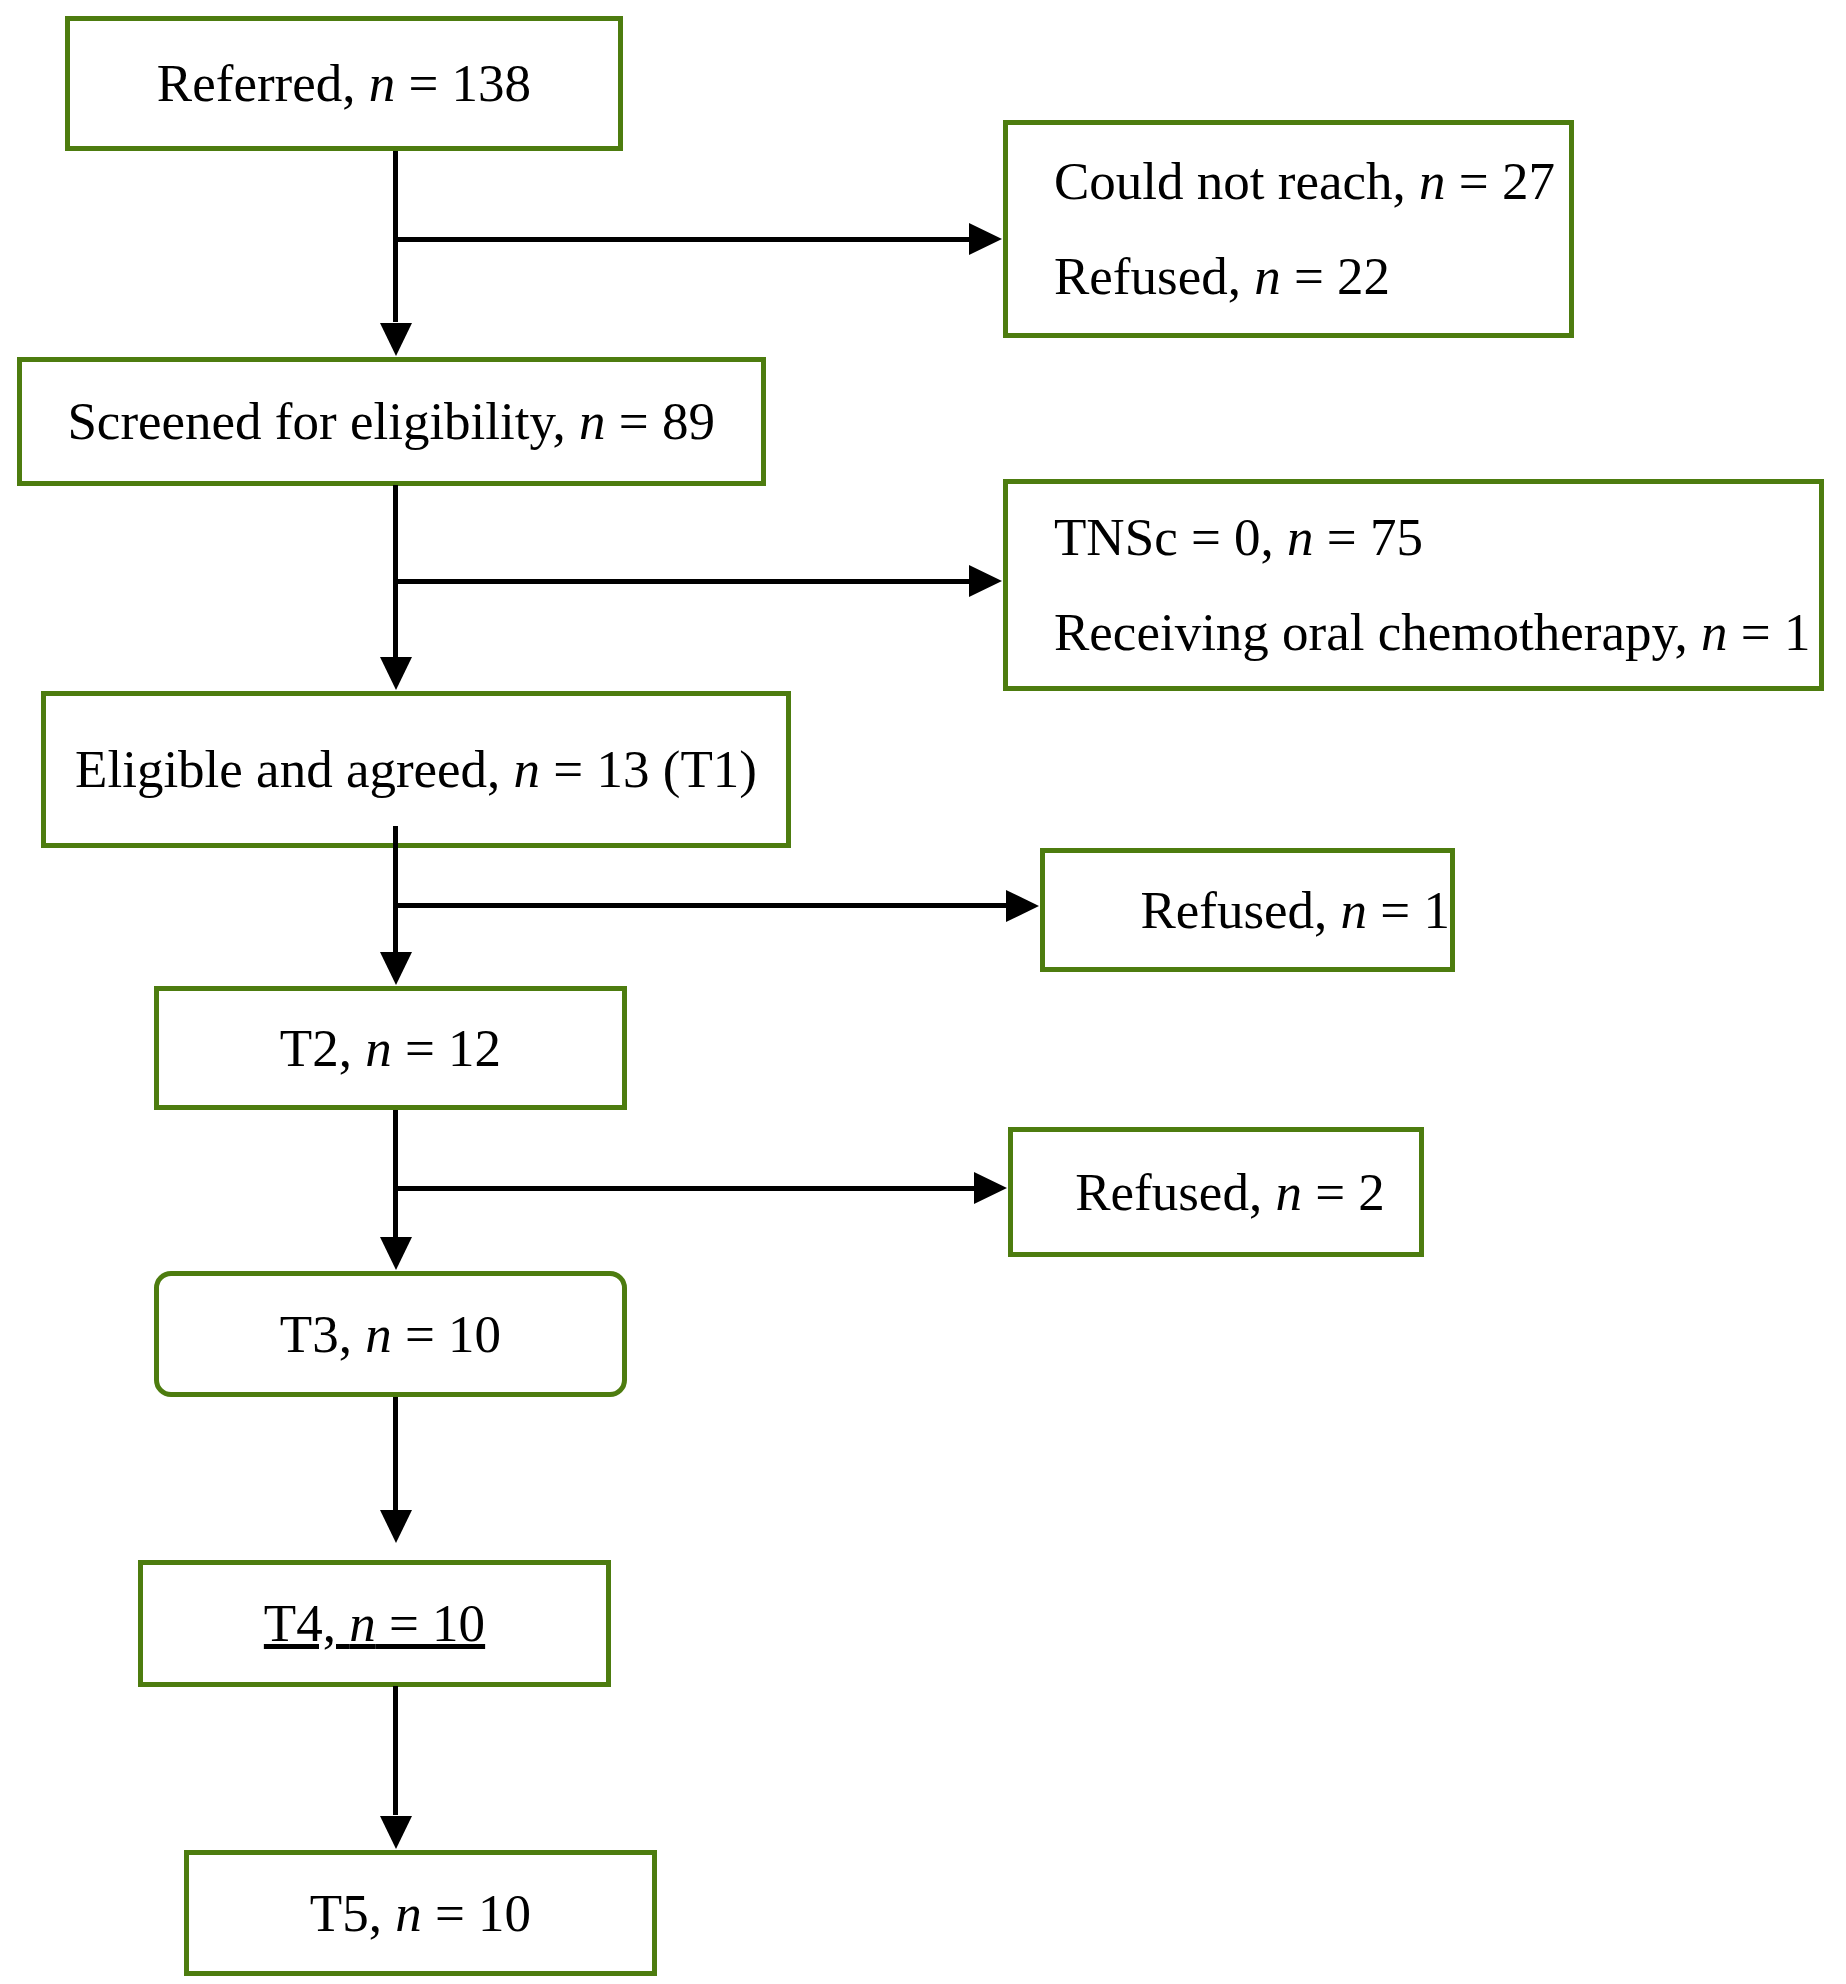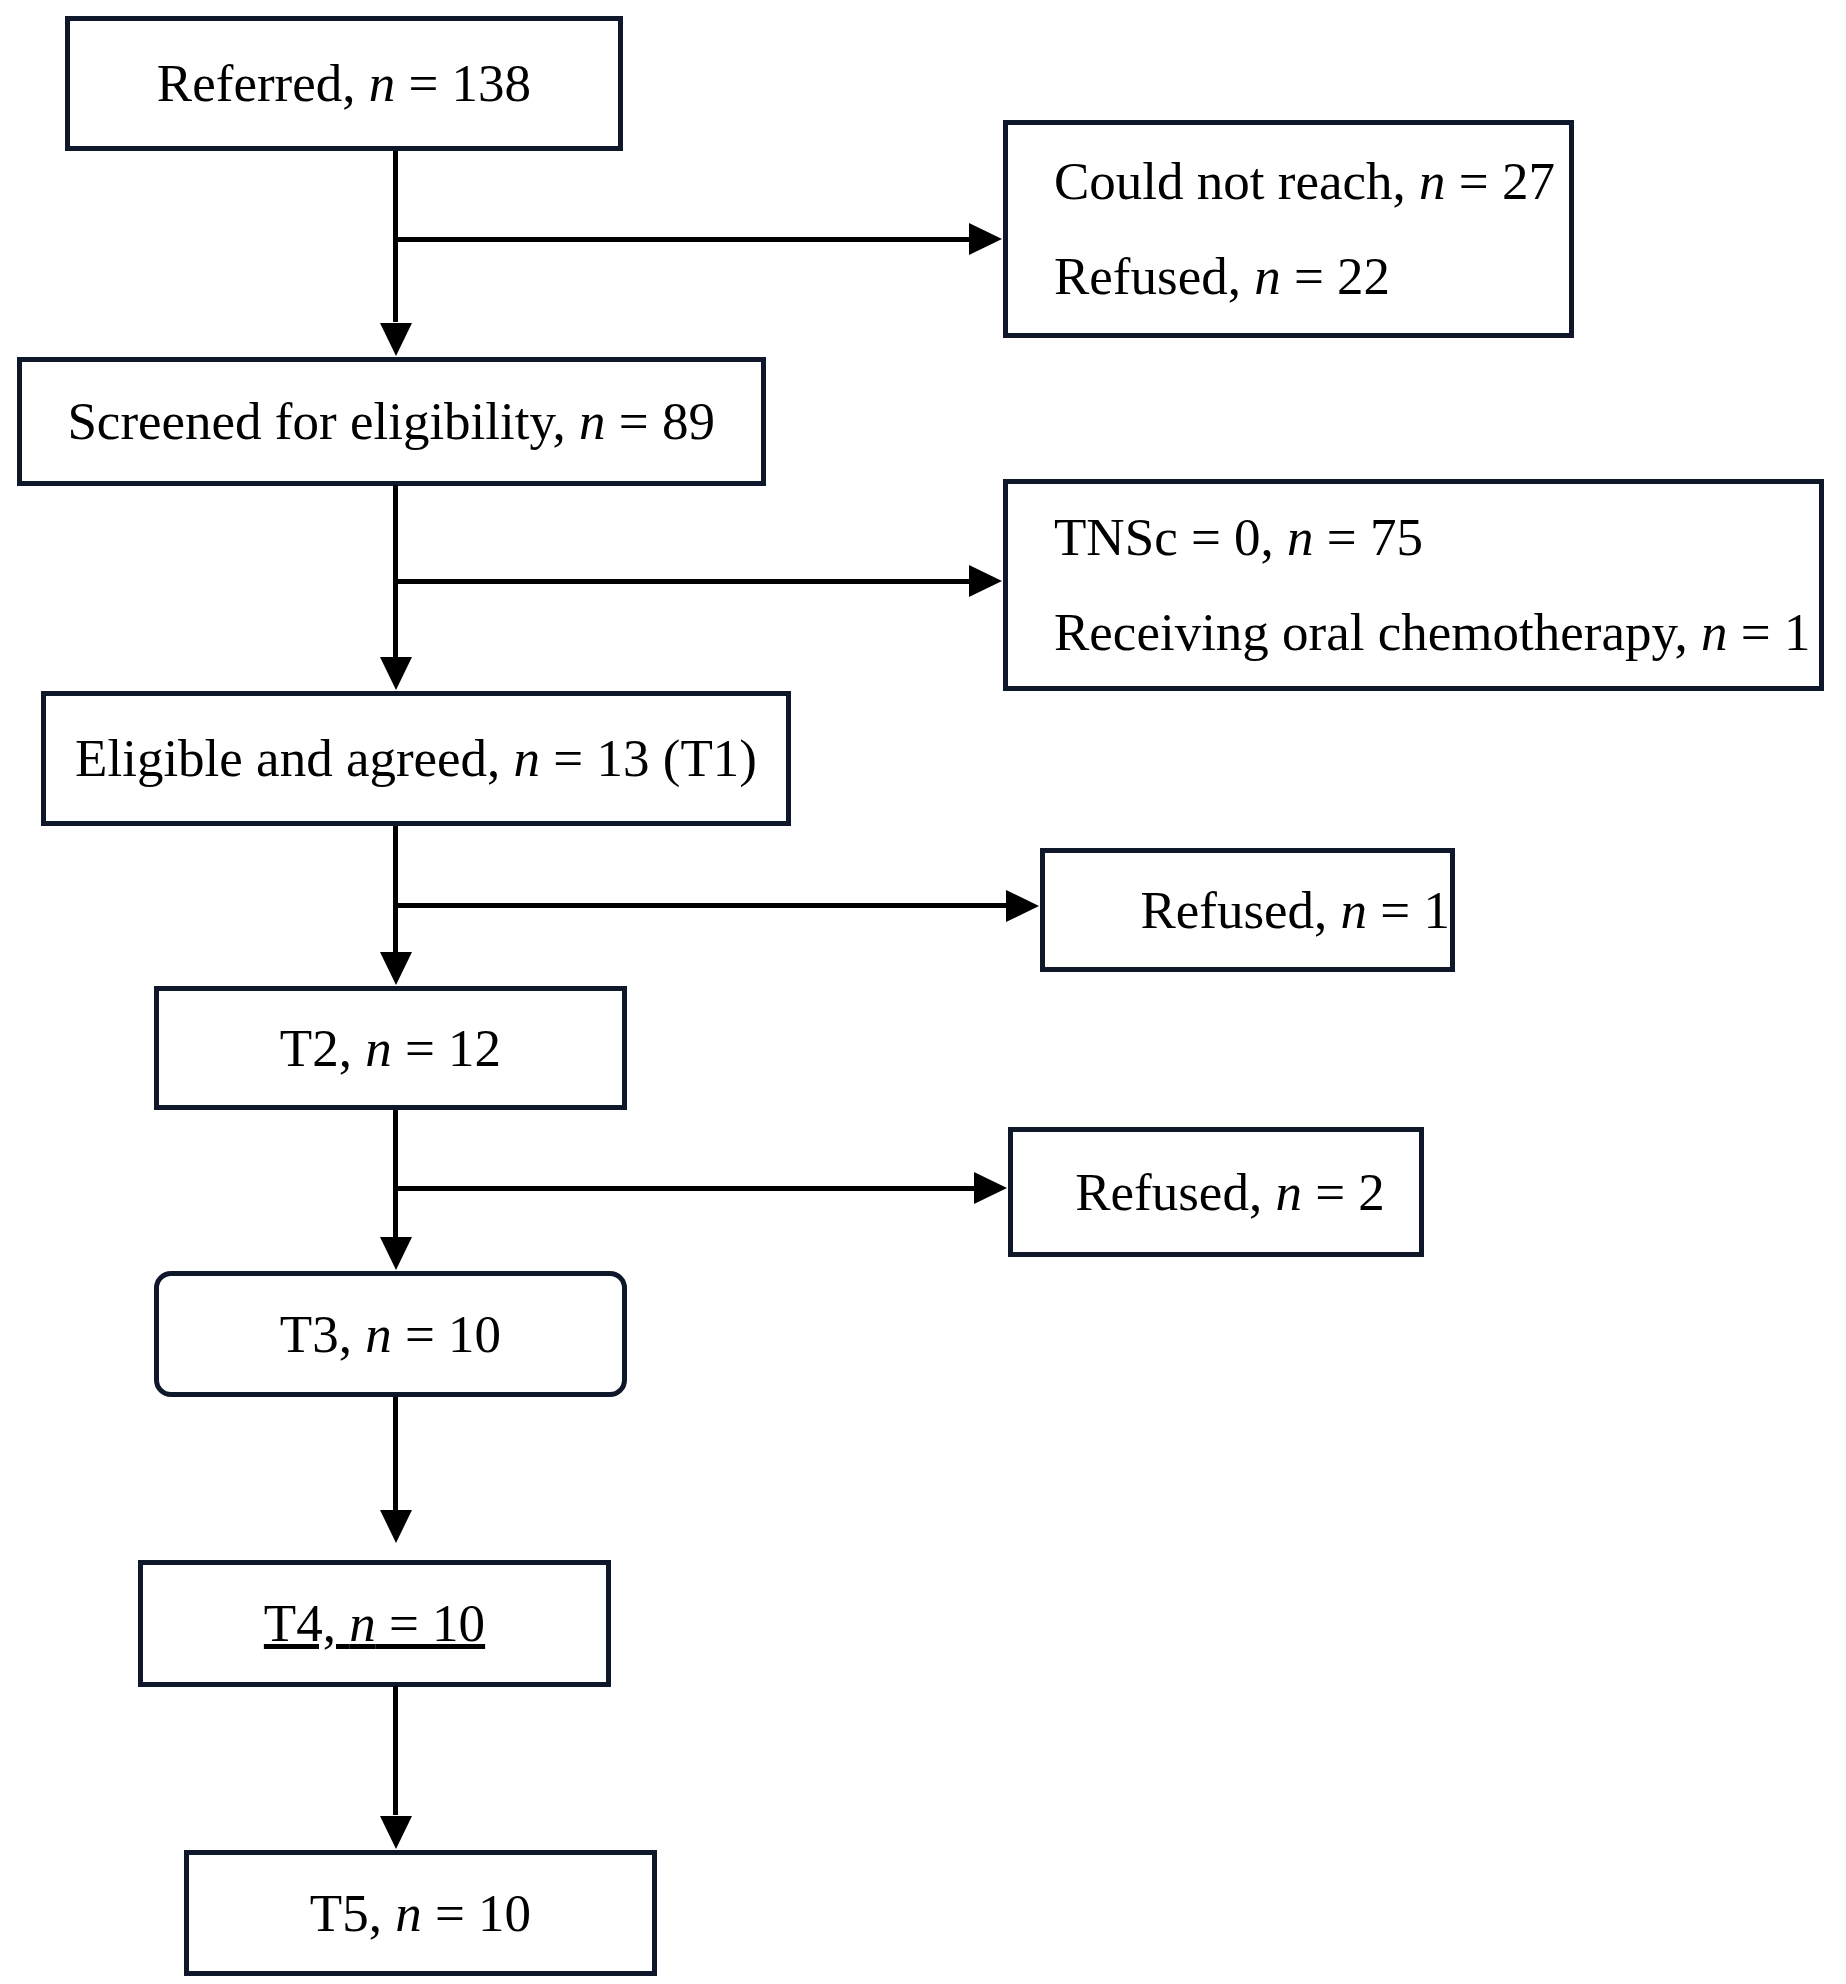--- a/index.html
+++ b/index.html
@@ -11,21 +11,21 @@
     position: relative;
     width: 1846px;
     height: 1985px;
     background: #ffffff;
     font-family: "Liberation Serif", "DejaVu Serif", serif;
     color: #000000;
   }
   .box {
     position: absolute;
     box-sizing: border-box;
-    border: 5px solid #0f172a;
+    border: 5px solid #4d7c0f;
     background: #ffffff;
     display: flex;
     flex-direction: column;
     justify-content: center;
     font-size: 53px;
     line-height: 1.25;
   }
   .box.center {
     align-items: center;
     text-align: center;
@@ -72,21 +72,21 @@
 <div class="canvas">
 
   <div class="box center" style="left:65px; top:16px; width:558px; height:135px;">
     <p class="line"><span>Referred, </span><i>n</i><span> = 138</span></p>
   </div>
 
   <div class="box center" style="left:16.7px; top:357px; width:749px; height:129px;">
     <p class="line"><span>Screened for eligibility, </span><i>n</i><span> = 89</span></p>
   </div>
 
-  <div class="box center" style="left:41px; top:691px; width:750px; height:135px;">
+  <div class="box center" style="left:41px; top:691px; width:750px; height:157px;">
     <p class="line"><span>Eligible and agreed, </span><i>n</i><span> = 13 (T1)</span></p>
   </div>
 
   <div class="box center" style="left:154px; top:986px; width:473px; height:124px;">
     <p class="line"><span>T2, </span><i>n</i><span> = 12</span></p>
   </div>
 
   <div class="box center" style="left:154px; top:1271px; width:473px; height:126px;border-radius:17px;">
     <p class="line"><span>T3, </span><i>n</i><span> = 10</span></p>
   </div>

